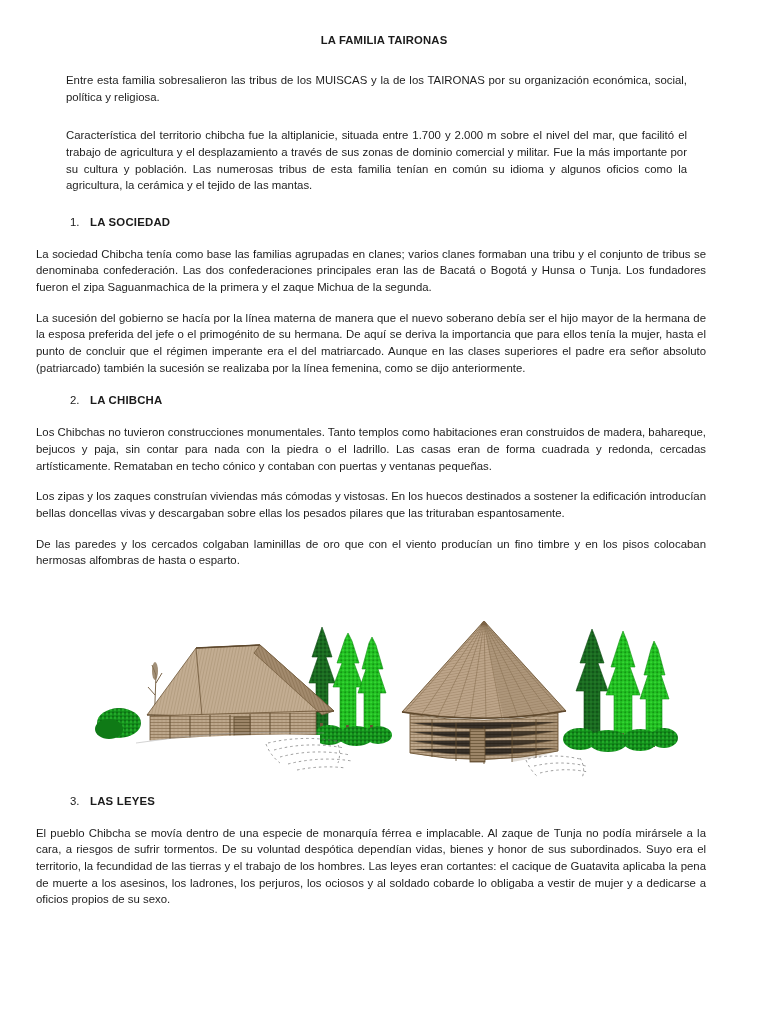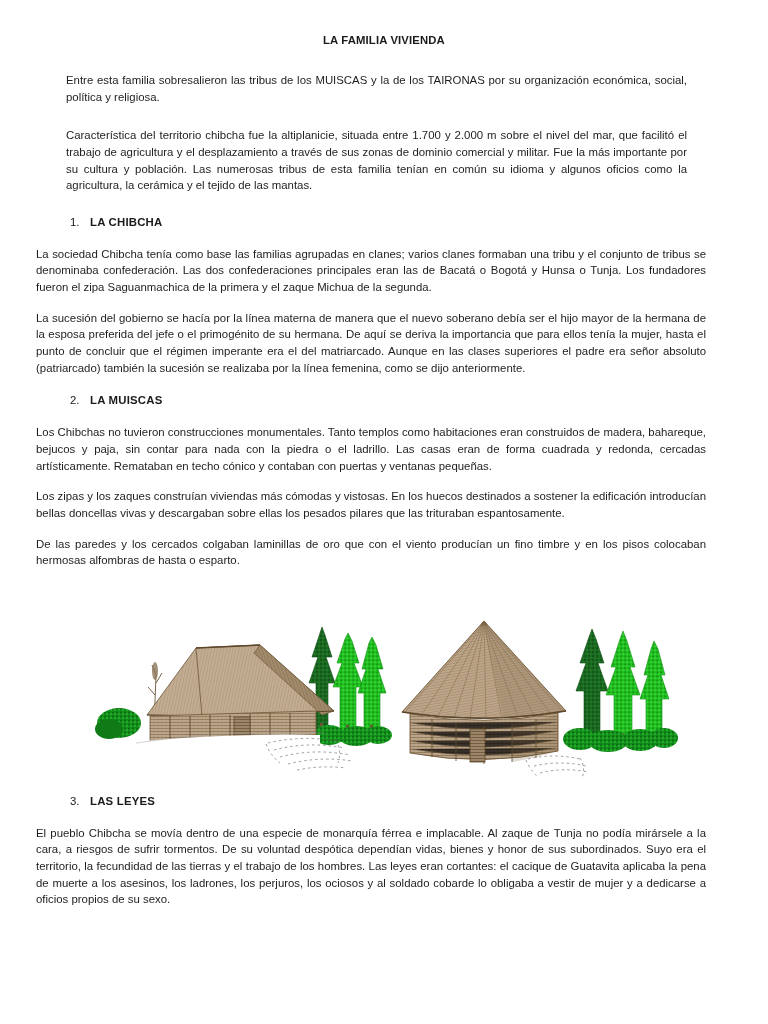--- a/index.html
+++ b/index.html
@@ -87,50 +87,50 @@
     margin: 14px auto 0 auto;
     background: #ffffff;
   }
   .illustration svg { display: block; }
 </style>
 </head>
 <body>
 
 <div class="page">
 
-  <h1 class="doc-title">LA FAMILIA VIVIENDA</h1>
+  <h1 class="doc-title">LA FAMILIA TAIRONAS</h1>
 
   <div class="sp-26"></div>
 
   <p class="body-text p-top">Entre esta familia sobresalieron las tribus de los MUISCAS y la de los TAIRONAS por su organización económica, social, política y religiosa.</p>
 
   <div class="sp-22"></div>
 
   <p class="body-text p-top">Característica del territorio chibcha fue la altiplanicie, situada entre 1.700 y 2.000 m sobre el nivel del mar, que facilitó el trabajo de agricultura y el desplazamiento a través de sus zonas de dominio comercial y militar. Fue la más importante por su cultura y población. Las numerosas tribus de esta familia tenían en común su idioma y algunos oficios como la agricultura, la cerámica y el tejido de las mantas.</p>
 
   <div class="sp-22"></div>
 
   <div class="section-heading">
     <span class="section-num">1.</span>
-    <span class="section-label">LA CHIBCHA</span>
+    <span class="section-label">LA SOCIEDAD</span>
   </div>
 
   <div class="sp-18"></div>
 
   <p class="body-text p-indent">La sociedad Chibcha tenía como base las familias agrupadas en clanes; varios clanes formaban una tribu y el conjunto de tribus se denominaba confederación. Las dos confederaciones principales eran las de Bacatá o Bogotá y Hunsa o Tunja. Los fundadores fueron el zipa Saguanmachica de la primera y el zaque Michua de la segunda.</p>
 
   <div class="sp-14"></div>
 
   <p class="body-text p-indent">La sucesión del gobierno se hacía por la línea materna de manera que el nuevo soberano debía ser el hijo mayor de la hermana de la esposa preferida del jefe o el primogénito de su hermana. De aquí se deriva la importancia que para ellos tenía la mujer, hasta el punto de concluir que el régimen imperante era el del matriarcado. Aunque en las clases superiores el padre era señor absoluto (patriarcado) también la sucesión se realizaba por la línea femenina, como se dijo anteriormente.</p>
 
   <div class="sp-18"></div>
 
   <div class="section-heading">
     <span class="section-num">2.</span>
-    <span class="section-label">LA MUISCAS</span>
+    <span class="section-label">LA CHIBCHA</span>
   </div>
 
   <div class="sp-18"></div>
 
   <p class="body-text p-indent">Los Chibchas no tuvieron construcciones monumentales. Tanto templos como habitaciones eran construidos de madera, bahareque, bejucos y paja, sin contar para nada con la piedra o el ladrillo. Las casas eran de forma cuadrada y redonda, cercadas artísticamente. Remataban en techo cónico y contaban con puertas y ventanas pequeñas.</p>
 
   <div class="sp-14"></div>
 
   <p class="body-text p-indent">Los zipas y los zaques construían viviendas más cómodas y vistosas. En los huecos destinados a sostener la edificación introducían bellas doncellas vivas y descargaban sobre ellas los pesados pilares que las trituraban espantosamente.</p>
 

